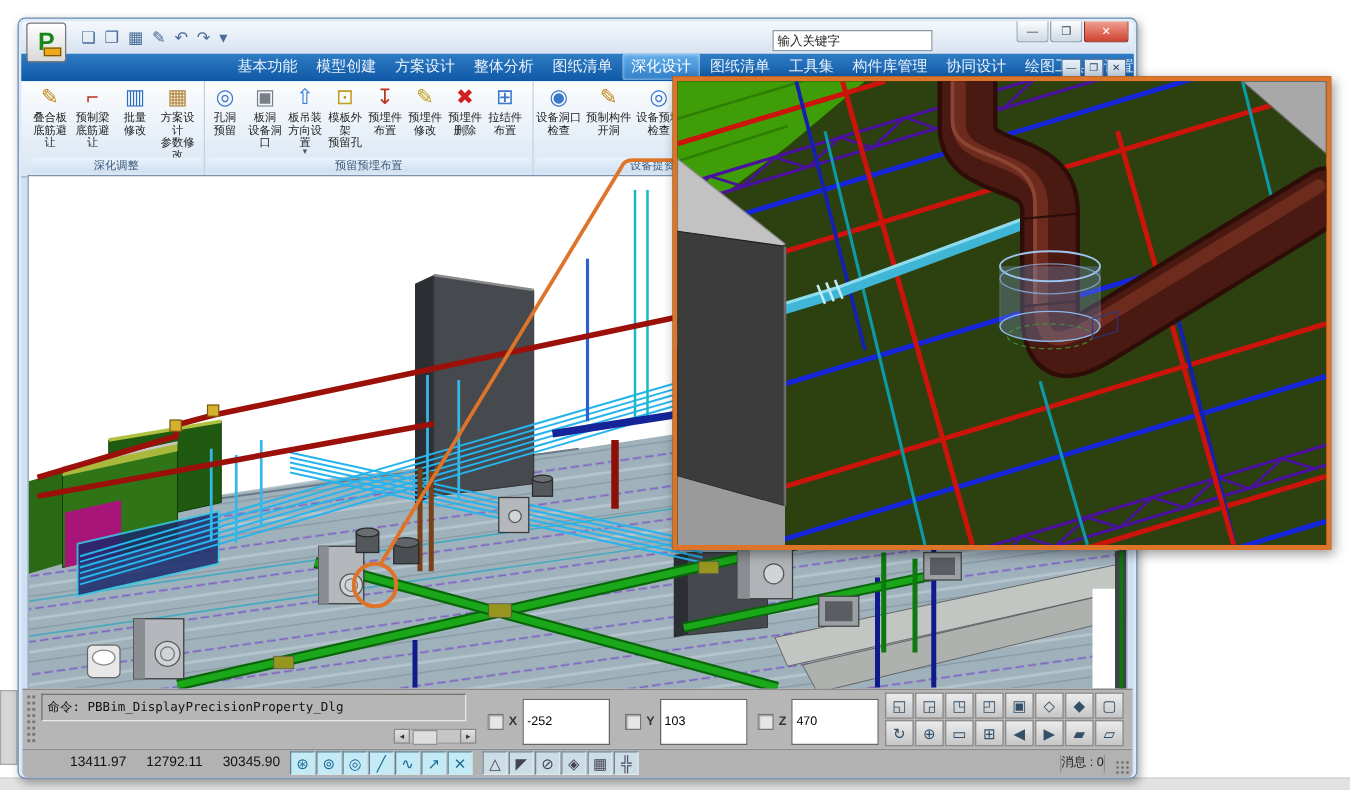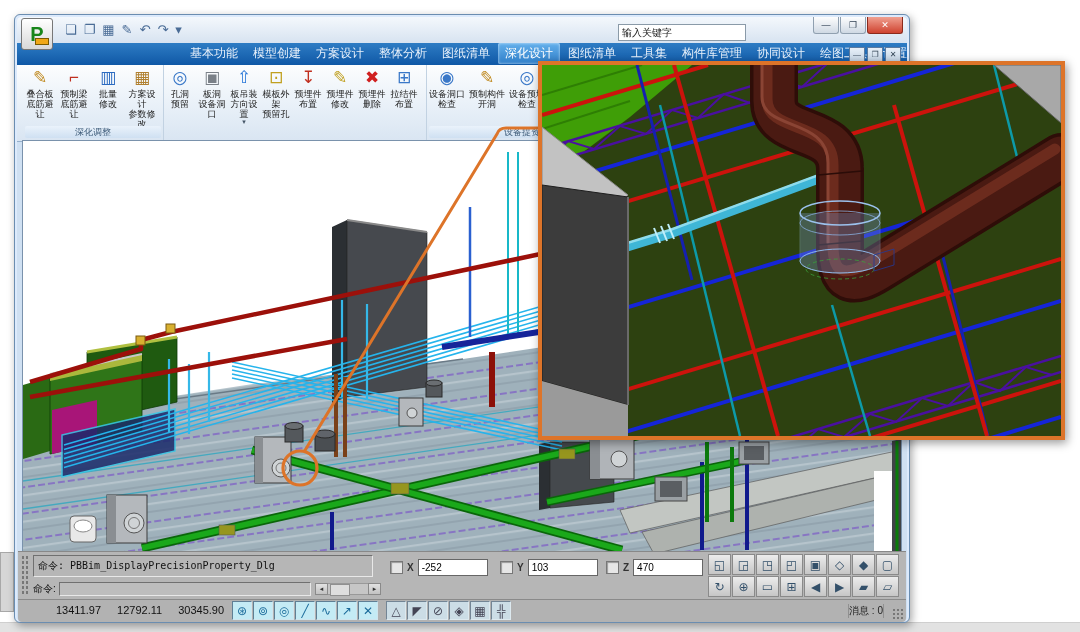--- a/index.html
+++ b/index.html
@@ -62,21 +62,21 @@
   .cmd-row{position:absolute;left:15px;top:29px;width:278px;height:15px;display:flex;align-items:center;gap:3px;
            font-size:10px;color:#111}
   .cmd-input{flex:1;height:12px;border:1px solid;border-color:#707070 #e8e8e8 #e8e8e8 #707070;background:#bdbdbd}
   .cmd-scroll{position:absolute;left:297px;top:31px;width:66px;height:12px;display:flex}
   .sarr{width:13px;height:12px;background:linear-gradient(#e2e2e2,#c2c2c2);border:1px solid #8a8a8a;
         font-size:7px;display:flex;align-items:center;justify-content:center;color:#333;box-sizing:border-box}
   .strack{flex:1;background:#c6c6c6;border-top:1px solid #999;border-bottom:1px solid #999;position:relative}
   .sthumb{position:absolute;left:2px;top:0;width:18px;height:10px;background:#dedede;border:1px solid #909090}
   .cg{position:absolute;top:7px;display:flex;align-items:center;gap:4px;font-size:10px;font-weight:bold;color:#333}
   .cg .cb{width:11px;height:11px;border:1px solid #777;background:#e6e6e6;box-shadow:inset 1px 1px 1px #999}
-  .cg input{width:62px;height:15px;border:1px solid #666;background:#fff;font-size:10px;padding:0 3px;font-weight:normal}
+  .cg input{width:62px;height:15px;border:1px solid #666;background:#fff;font-size:10px;padding:10px 3px;font-weight:normal}
   #cgx{left:372px}#cgy{left:482px}#cgz{left:588px}
   .vbtns{position:absolute;left:690px;top:2px;display:grid;grid-template-columns:repeat(8,23px);grid-auto-rows:21px;gap:1px}
   .vb{background:linear-gradient(#ececec,#c6c6c6);border:1px solid #8a8a8a;display:flex;align-items:center;justify-content:center;
       font-size:12px;color:#33506a;box-sizing:border-box}
 
   
   .statusbar{position:absolute;left:3px;top:584px;width:888px;height:22px;background:#b2b2b2;border-top:1px solid #8a8a8a;border-radius:0 0 4px 4px}
   .coords{position:absolute;left:38px;top:4px;font-size:11px;color:#111}
   .coords span{margin-right:16px}
   .snaps{position:absolute;left:214px;top:1px;display:flex;gap:1px}
@@ -226,20 +226,21 @@
           <span>删除</span>
           <span class="caret"></span>
         </div>
           <div class="rbtn">
           <span class="ric" style="color:#3a78c8">⊞</span>
           <span>拉结件</span>
           <span>布置</span>
           <span class="caret"></span>
         </div>
         </div>
+      <div class="rlabel">预留预埋布置</div>
     </div>
     <div class="rgroup g3">
       <div class="rbtns">
 
       <div class="rbtn">
           <span class="ric" style="color:#3a78c8">◉</span>
           <span>设备洞口</span>
           <span>检查</span>
           <span class="caret"></span>
         </div>
@@ -409,24 +410,20 @@
       <g>
         <rect x="47" y="375" width="26" height="26" rx="4" fill="#e8e8e8" stroke="#666"></rect>
         <ellipse cx="60" cy="385" rx="9" ry="6" fill="#fff" stroke="#888"></ellipse>
       </g>
     </svg>
   </div>
 
   <div class="cmdpanel">
     <div class="dots"></div>
     <div class="cmd-hist">命令: PBBim_DisplayPrecisionProperty_Dlg</div>
-    <div class="cmd-row">
-      <span>命令:</span>
-      <span class="cmd-input"></span>
-    </div>
     <div class="cmd-scroll">
       <span class="sarr">◂</span>
       <span class="strack">
           <span class="sthumb"></span>
         </span>
       <span class="sarr">▸</span>
     </div>
     <div class="cg" id="cgx">
       <span class="cb"></span>
       <span>X</span>

